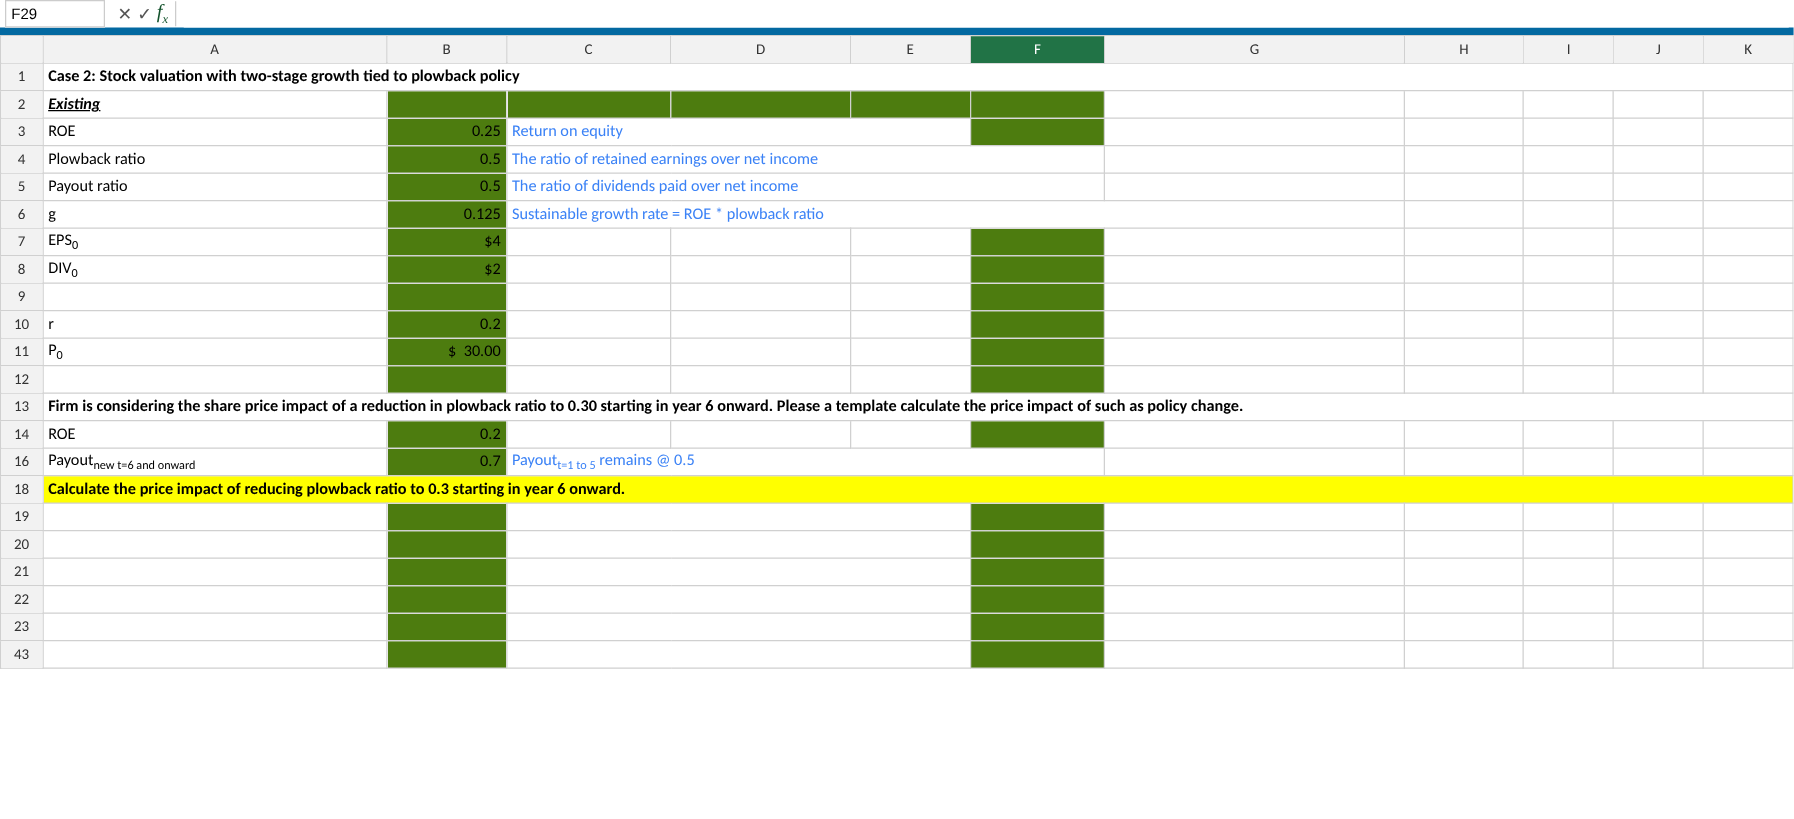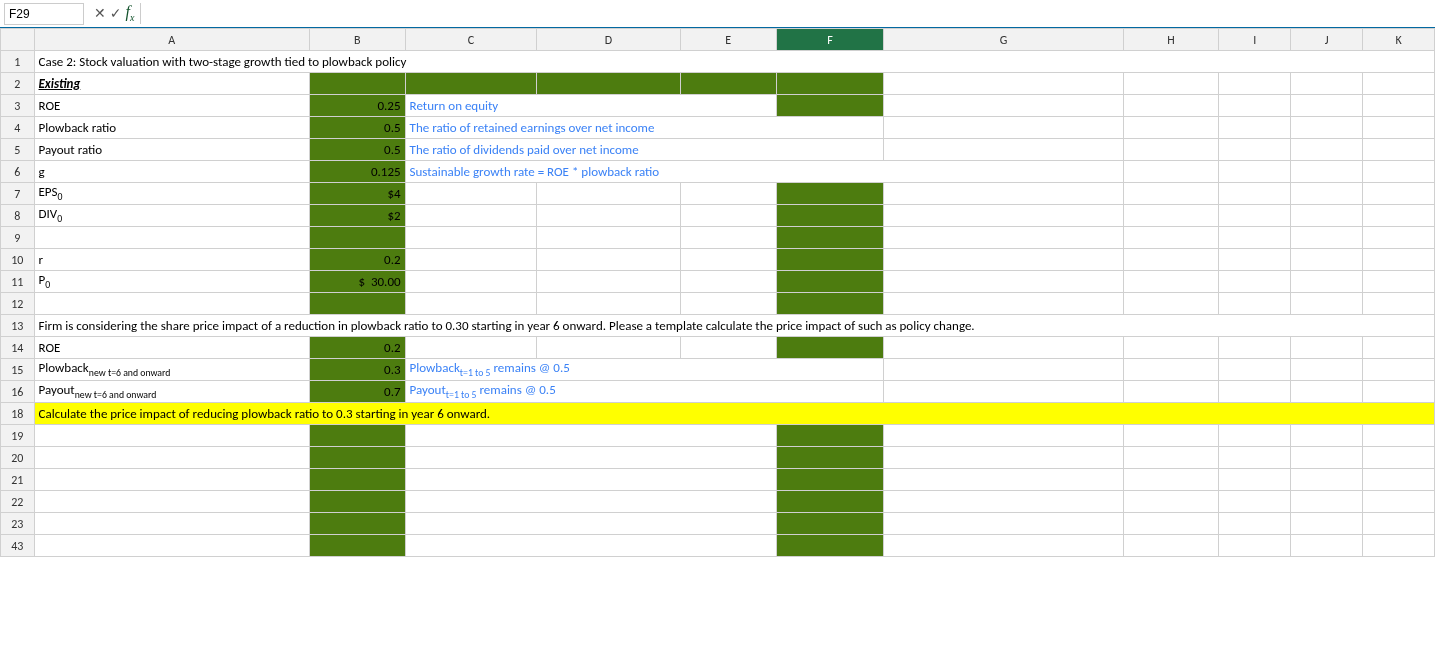--- a/index.html
+++ b/index.html
@@ -3,21 +3,21 @@
   <meta charset="utf-8">
   <style>
     * { box-sizing: border-box; margin: 0; padding: 0; }
     body { font-family: Calibri, Arial, sans-serif; font-size: 13px; background: #fff; overflow: hidden; }
 
     
     .formula-bar {
       display: flex;
       align-items: center;
       height: 28px;
-      border-bottom: 1px solid #0369a1;
+      border-bottom: 6px solid #0369a1;
       background: #fff;
       padding: 0 4px;
     }
     .cell-ref-box {
       width: 80px;
       height: 22px;
       border: 1px solid #ccc;
       font-size: 12px;
       padding: 2px 4px;
       margin-right: 4px;
@@ -113,21 +113,21 @@
     .col-d { width: 120px; }
     .col-e { width: 80px; }
     .col-f { width: 90px; }
     .col-g { width: 200px; }
     .col-h { width: 80px; }
     .col-i { width: 60px; }
     .col-j { width: 60px; }
     .col-k { width: 60px; }
 
     
-    .bold { font-weight: normal; }
+    .bold { font-weight: bold; }
     .text-right { text-align: right; }
 
     
     sub { font-size: 0.75em; }
 
     
     .highlight-yellow {
       background: #ffff00 !important;
     }
 
@@ -351,31 +351,20 @@
         <td class="cell"></td>
         <td class="cell"></td>
         <td class="cell selected-col"></td>
         <td class="cell"></td>
         <td class="cell"></td>
         <td class="cell"></td>
         <td class="cell"></td>
         <td class="cell"></td>
       </tr>
 
-      <tr>
-        <td class="row-num">15</td>
-        <td class="cell">Plowback<sub>new t=6 and onward</sub></td>
-        <td class="cell text-right selected-col">0.3</td>
-        <td class="cell blue-text" colspan="4">Plowback<sub>t=1 to 5</sub> remains @ 0.5</td>
-        <td class="cell"></td>
-        <td class="cell"></td>
-        <td class="cell"></td>
-        <td class="cell"></td>
-        <td class="cell"></td>
-      </tr>
 
       <tr>
         <td class="row-num">16</td>
         <td class="cell">Payout<sub>new t=6 and onward</sub></td>
         <td class="cell text-right selected-col">0.7</td>
         <td class="cell blue-text" colspan="4">Payout<sub>t=1 to 5</sub> remains @ 0.5</td>
         <td class="cell"></td>
         <td class="cell"></td>
         <td class="cell"></td>
         <td class="cell"></td>

